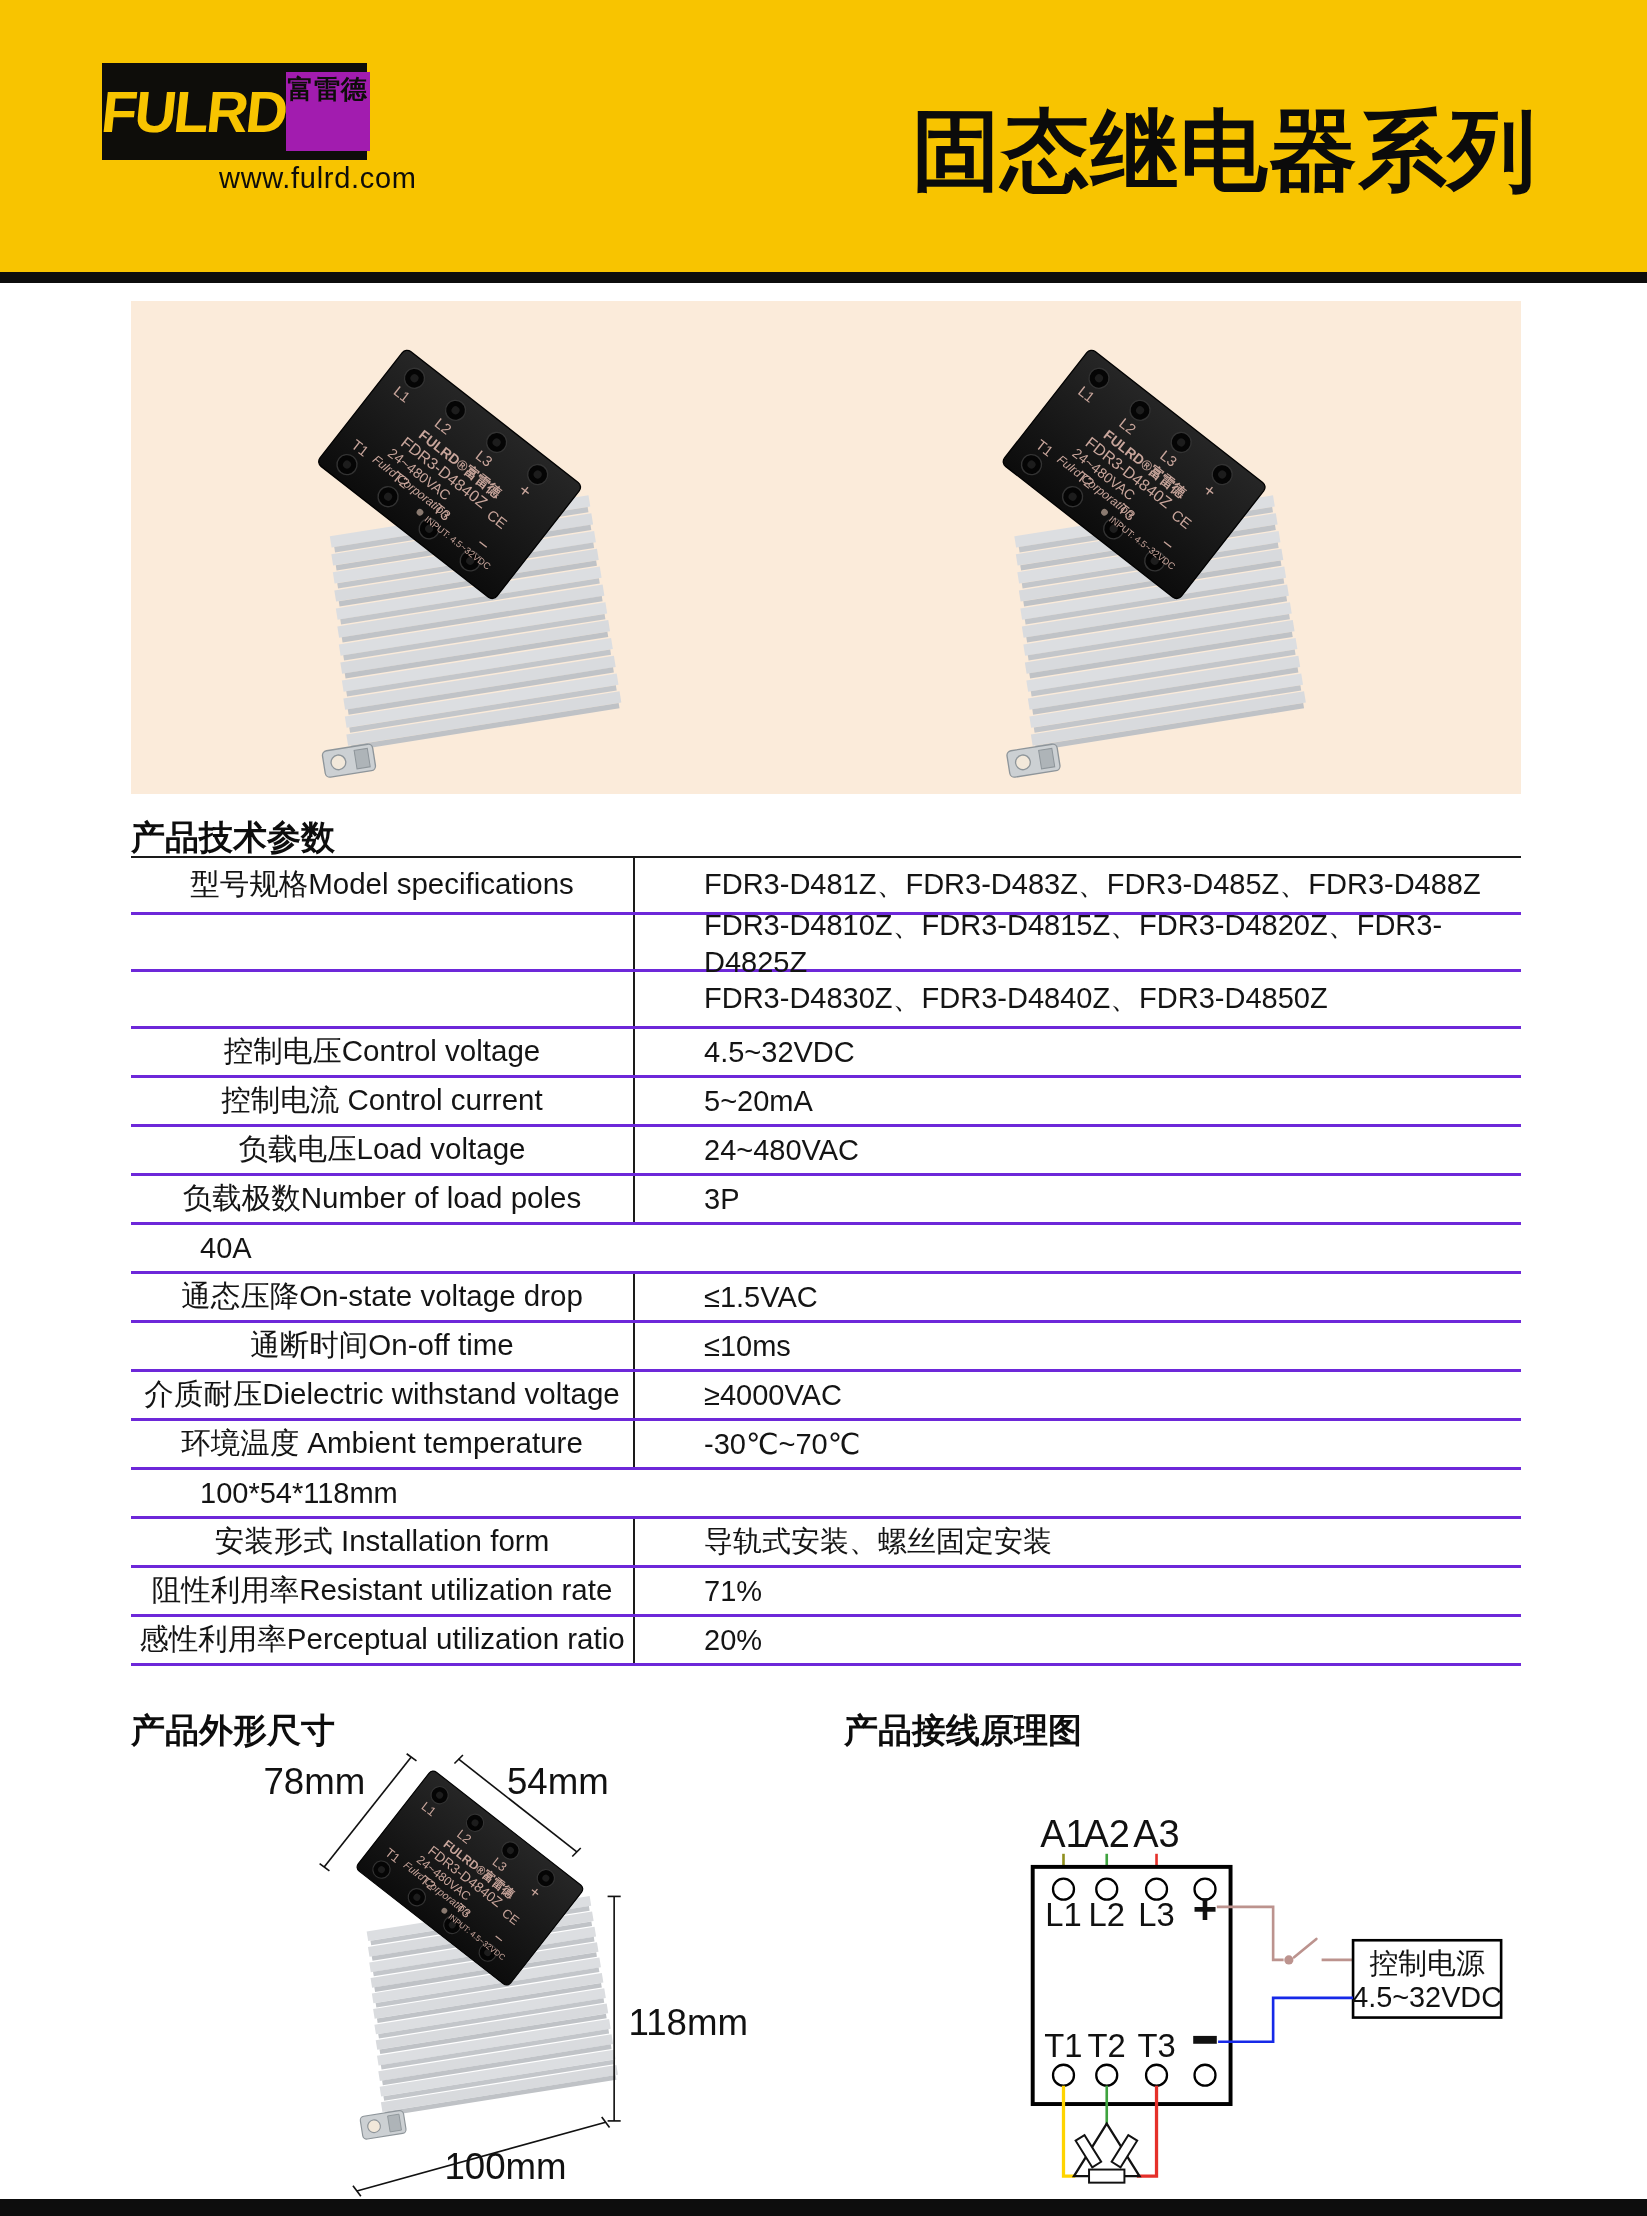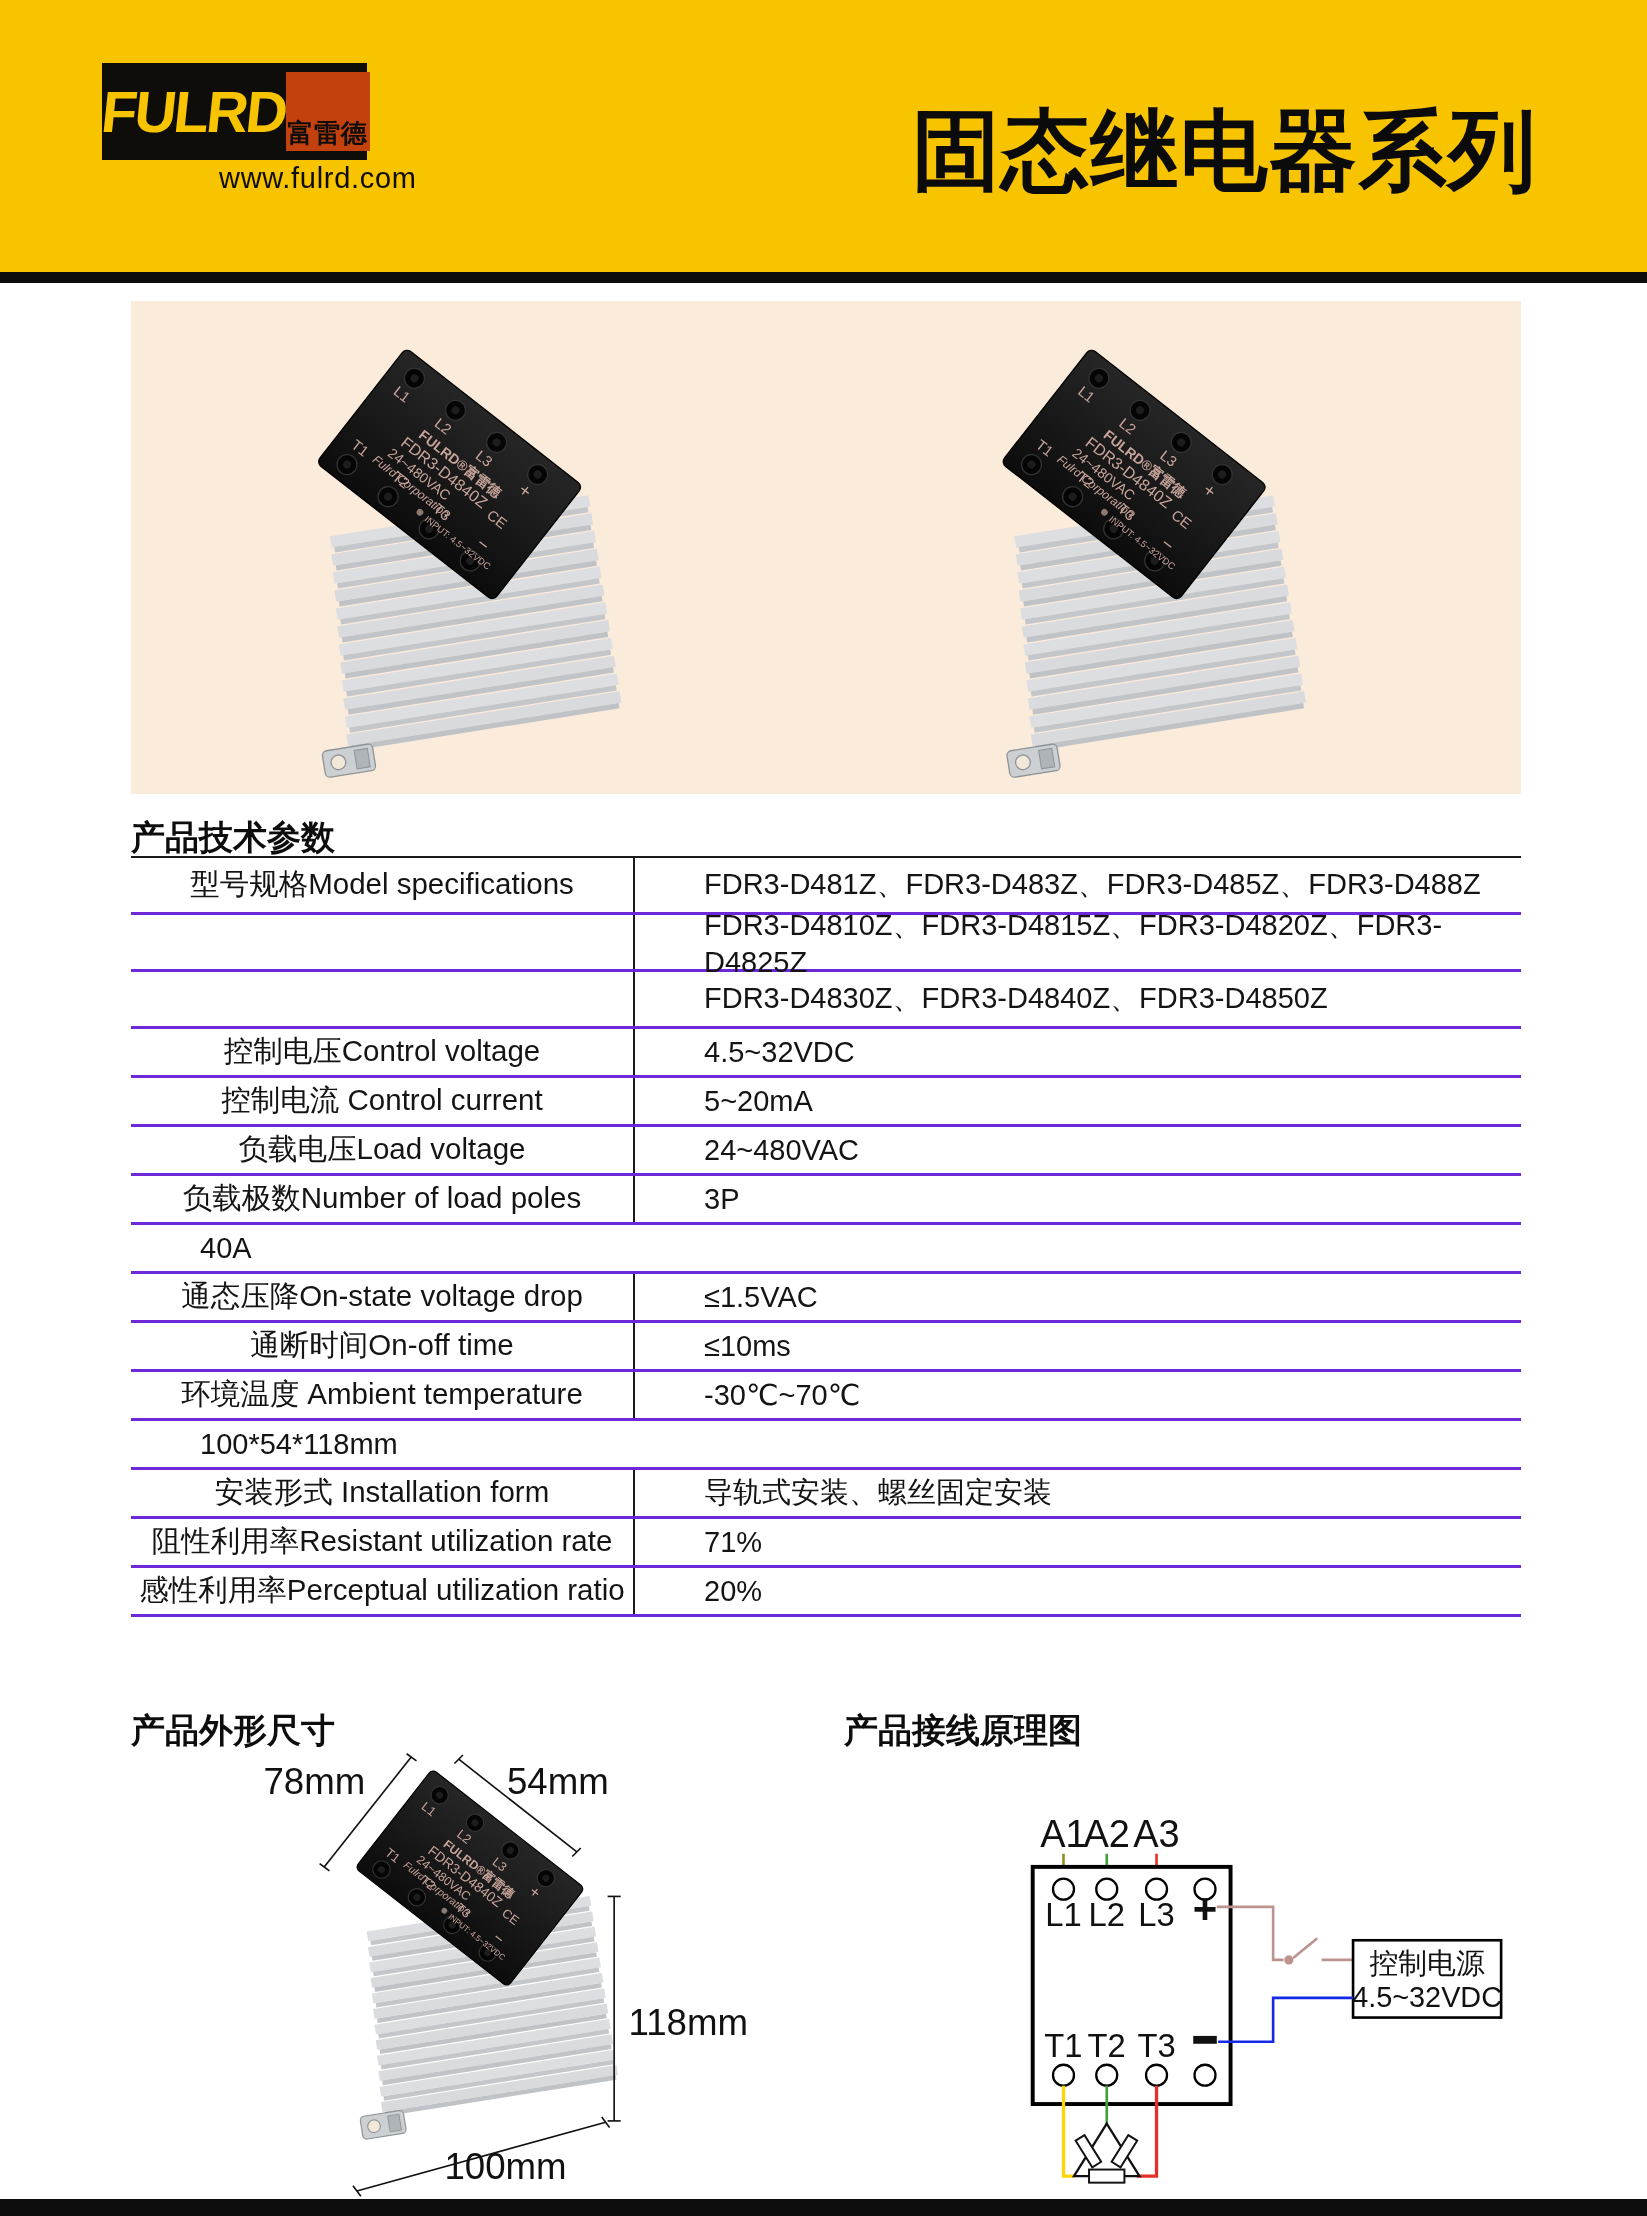--- a/index.html
+++ b/index.html
@@ -5,22 +5,22 @@
   html,body{margin:0;padding:0;background:#888;}
   .page{position:relative;width:1648px;height:2216px;background:#ffffff;overflow:hidden;
         font-family:"Liberation Sans","DejaVu Sans",sans-serif;color:#111;}
   
   .header{position:absolute;left:0;top:0;width:1648px;height:272px;background:#F8C400;}
   .header-divider{position:absolute;left:0;top:272px;width:1648px;height:11px;background:#0d0d0d;}
   .logo{position:absolute;left:102px;top:63px;width:265px;height:97px;background:#0e0d0a;
         display:flex;align-items:center;}
   .logo-en{flex:0 0 164px;text-align:center;color:#F8C400;font-size:58px;font-weight:900;
            transform:skewX(-6deg);letter-spacing:-2.6px;}
-  .logo-cn-box{flex:0 0 84px;height:79px;background:#c2410c;margin-right:6.5px;
-               display:flex;align-items:flex-end;justify-content:center;}
+  .logo-cn-box{flex:0 0 84px;height:79px;background:#a21caf;margin-right:6.5px;
+               display:flex;align-items:flex-start;justify-content:center;}
   .logo-cn{color:#0e0d0a;font-size:26px;font-weight:900;letter-spacing:0.7px;}
   .website{position:absolute;left:219px;top:162px;width:282px;font-size:29px;color:#0e0d0a;letter-spacing:0.7px;}
   .page-title{position:absolute;right:111px;top:92px;font-size:88px;font-weight:900;color:#0b0b0b;letter-spacing:1.3px;}
   
   .product-panel{position:absolute;left:131px;top:301px;width:1390px;height:493px;background:#FBEBDA;}
   
   .sec-heading{position:absolute;font-size:34px;font-weight:700;color:#0d0d0d;}
   #h-specs{left:131px;top:815px;}
   #h-dim{left:131px;top:1708px;}
   #h-wire{left:844px;top:1708px;}
@@ -173,20 +173,24 @@
       </div>
     <div class="spec-row std">
         <div class="cell-label">通态压降On-state voltage drop</div>
         <div class="cell-value">≤1.5VAC</div>
       </div>
     <div class="spec-row std">
         <div class="cell-label">通断时间On-off time</div>
         <div class="cell-value">≤10ms</div>
       </div>
     <div class="spec-row std">
+        <div class="cell-label">介质耐压Dielectric withstand voltage</div>
+        <div class="cell-value">≥4000VAC</div>
+      </div>
+    <div class="spec-row std">
         <div class="cell-label">环境温度 Ambient temperature</div>
         <div class="cell-value">-30℃~70℃</div>
       </div>
     <div class="spec-row std">
         <div class="cell-value">100*54*118mm</div>
       </div>
     <div class="spec-row std">
         <div class="cell-label">安装形式 Installation form</div>
         <div class="cell-value">导轨式安装、螺丝固定安装</div>
       </div>

